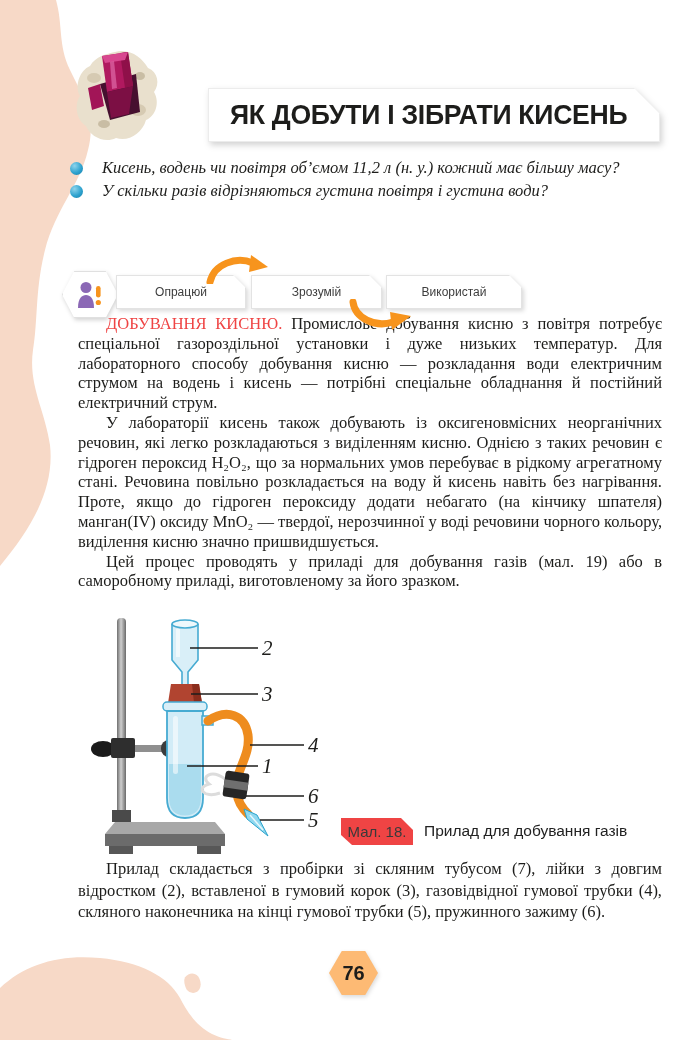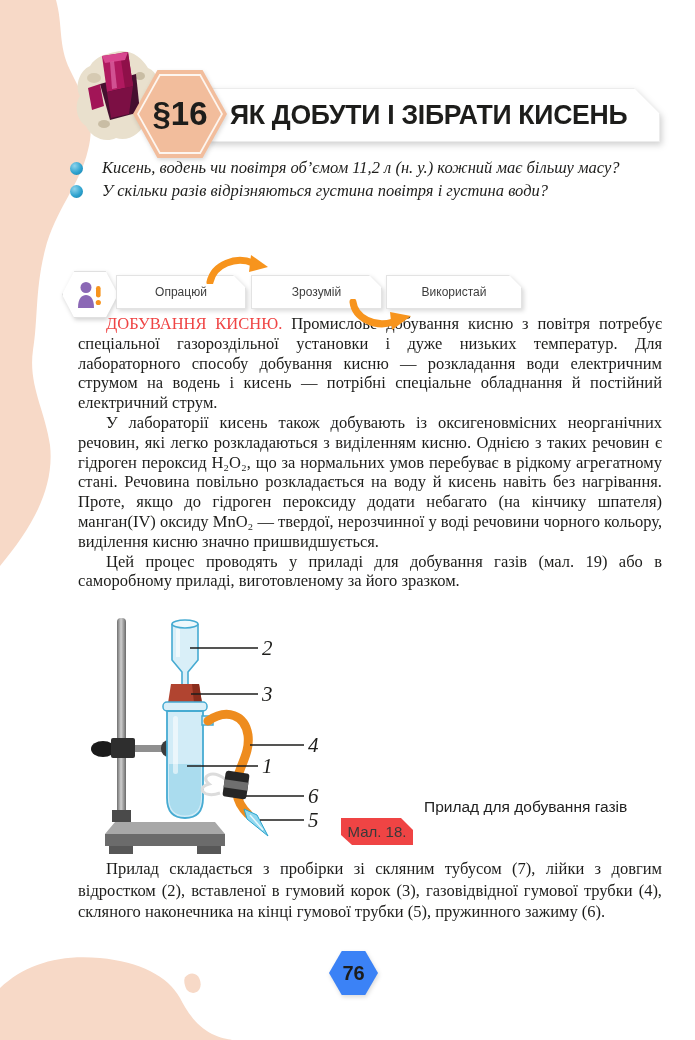--- a/index.html
+++ b/index.html
@@ -55,27 +55,27 @@
 
   .p4{position:absolute;left:78px;top:858px;width:584px;z-index:1;
       font-size:16.5px;line-height:21.5px;text-align:justify;text-indent:28px;margin:0;}
 
   
   .capbadge-wrap{position:absolute;left:341px;top:818px;z-index:2;}
   .capbadge{width:72px;height:27px;background:#ef4444;
       clip-path:polygon(0 0, calc(100% - 12px) 0, 100% 12px, 100% 100%, 11px 100%, 0 calc(100% - 10px));
       font-family:"Liberation Sans","DejaVu Sans",sans-serif;font-size:15px;color:#3a3a3a;
       text-align:center;line-height:27px;}
-  .captext{position:absolute;left:424px;top:798px;z-index:2;
+  .captext{position:absolute;left:424px;top:822px;z-index:2;
       font-family:"Liberation Sans","DejaVu Sans",sans-serif;font-size:15.5px;color:#222222;}
 
   
   .pagenumwrap{position:absolute;left:329px;top:951px;width:49px;height:44px;z-index:2;
       filter:drop-shadow(1px 2px 2px rgba(0,0,0,.15));}
-  .pagenum{position:absolute;inset:0;background:#3b82f6;
+  .pagenum{position:absolute;inset:0;background:#fdba74;
       clip-path:polygon(26% 0,74% 0,100% 50%,74% 100%,26% 100%,0 50%);
       display:flex;align-items:center;justify-content:center;
       font-family:"Liberation Sans","DejaVu Sans",sans-serif;font-weight:700;font-size:20px;color:#1d1d1b;}
 
   .figlabel{font-style:italic;font-size:21px;font-family:"Liberation Serif","DejaVu Serif",serif;fill:#1d1d1b;}
 </style>
 </head>
 <body>
 
 <div class="page">
@@ -96,27 +96,20 @@
     <ellipse cx="70" cy="28" rx="5" ry="4" fill="#c9bda4"></ellipse>
     <polygon points="30,36 66,26 70,64 40,72" fill="#46102f"></polygon>
     <polygon points="32,8 58,4 63,38 37,44" fill="#b0195f"></polygon>
     <polygon points="50,5 58,4 63,38 55,40" fill="#8f1049"></polygon>
     <polygon points="32,8 58,4 55,12 35,15" fill="#d8478f"></polygon>
     <polygon points="37,44 63,38 59,66 41,70" fill="#7c0f44"></polygon>
     <polygon points="18,40 30,36 34,58 22,62" fill="#a21557"></polygon>
     <polygon points="40,14 44,13 47,40 42,41" fill="#e06aa8" opacity=".7"></polygon>
   </svg>
 
-  <div class="hexwrap">
-    <div class="hex hex-outer"></div>
-    <div class="hex-ring"></div>
-    <div class="hex-inner">
-        <span>§16</span>
-      </div>
-  </div>
 
   <div class="banner-wrap">
     <div class="banner">
       <div class="title">ЯК ДОБУТИ І ЗІБРАТИ КИСЕНЬ</div>
     </div>
   </div>
 
   <ul class="questions">
     <li>
       <span class="qb"></span>

